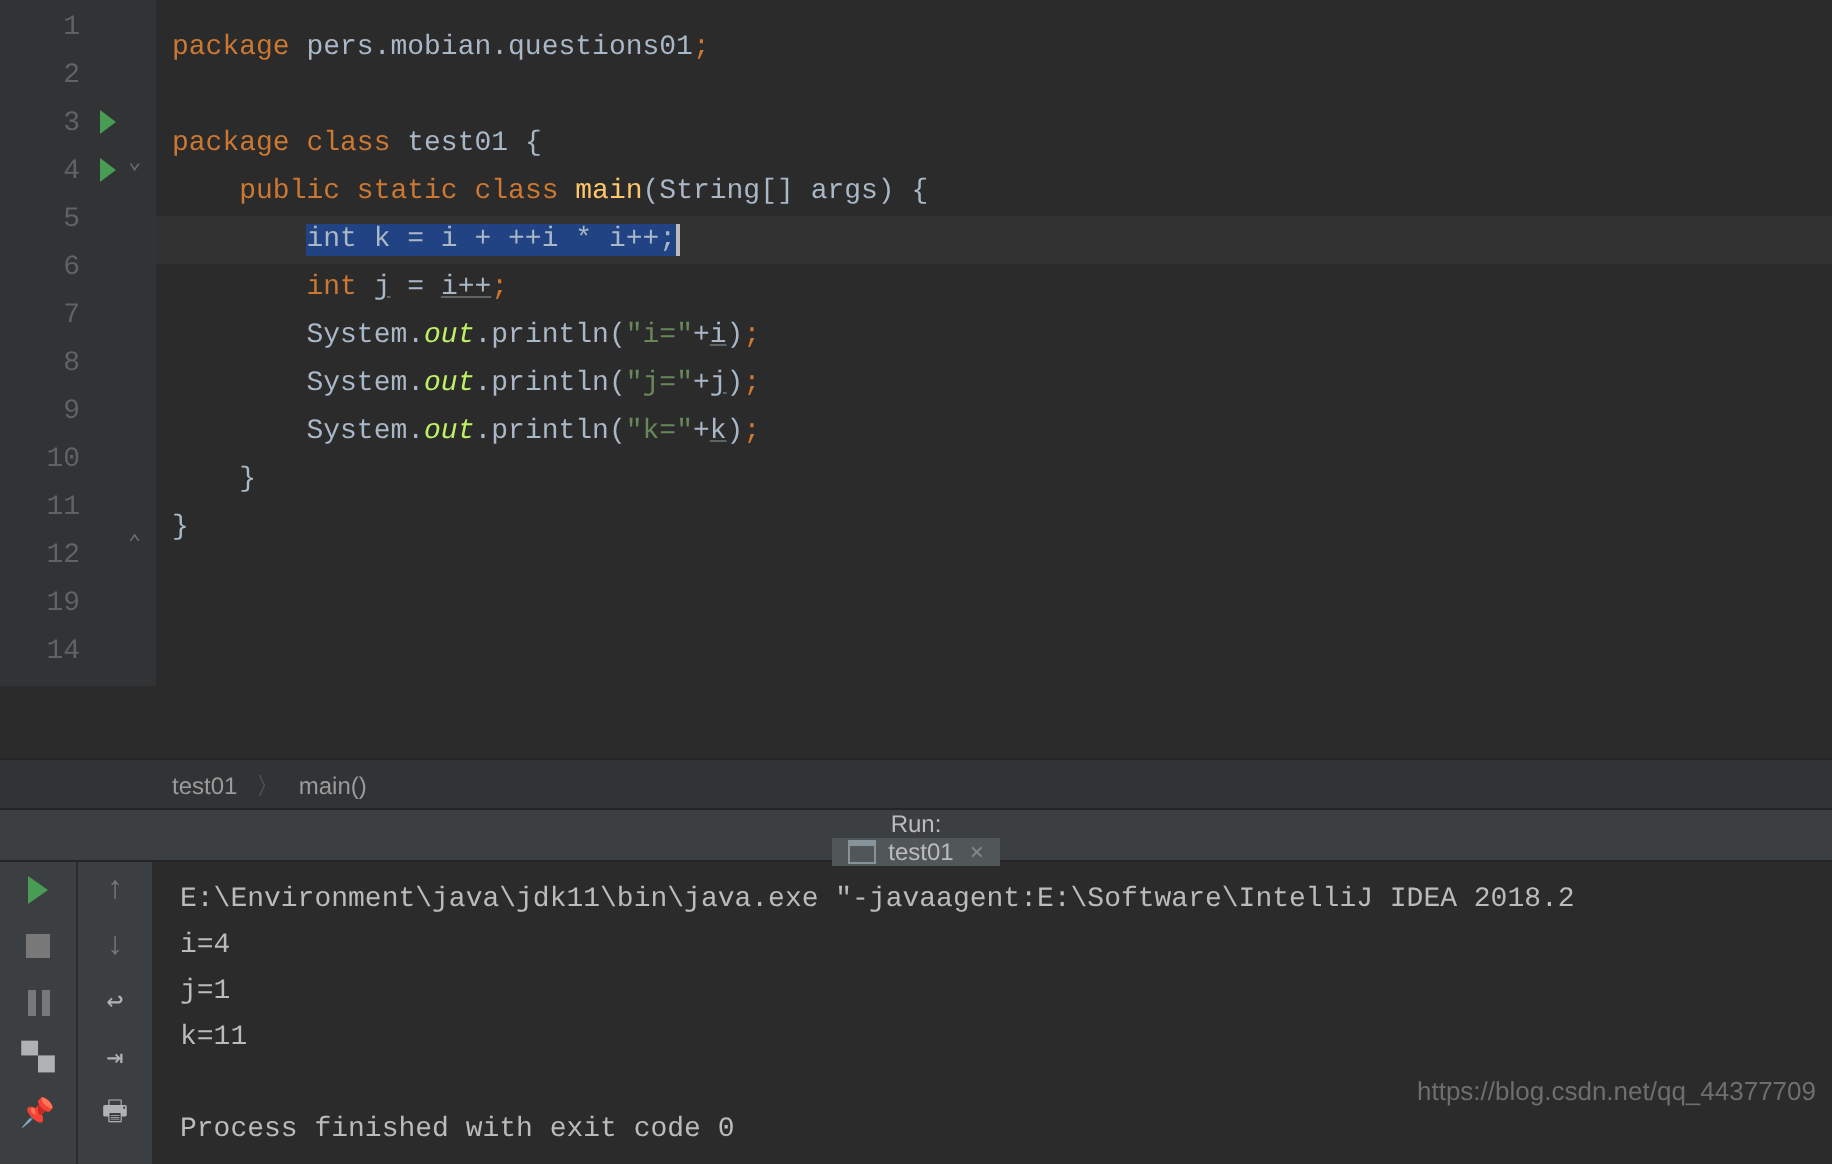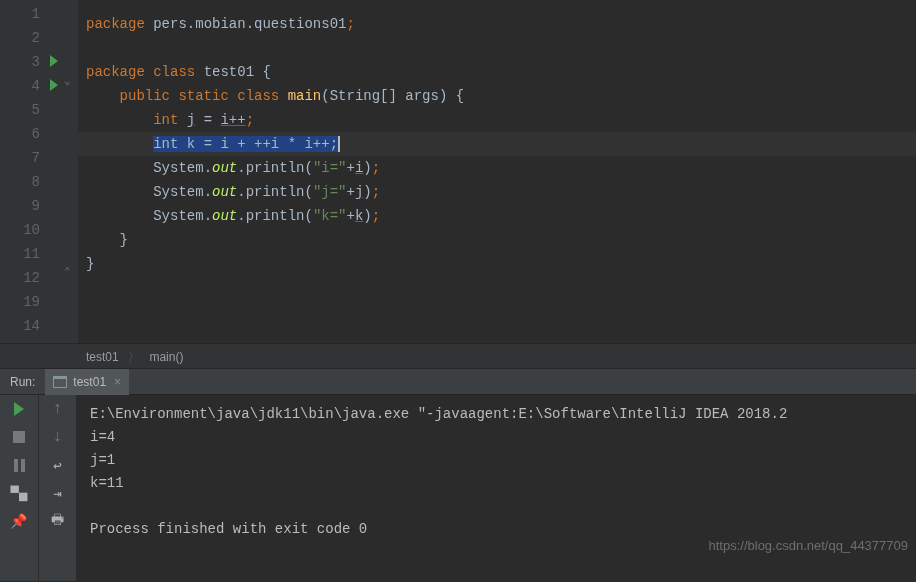--- a/index.html
+++ b/index.html
@@ -93,28 +93,30 @@
   .breadcrumbs {
     height: 26px;
     line-height: 26px;
     background: #313335;
     color: #9b9b9b;
     padding-left: 86px;
     border-top: 1px solid #252525;
     border-bottom: 1px solid #252525;
     font-size: 12px;
     font-family: "Segoe UI", sans-serif;
+    margin-top: 36px;
   }
   .breadcrumbs span.sep { margin: 0 6px; color: #606366; }
   .run-bar {
     display: flex;
     height: 26px;
     background: #3c3f41;
     border-bottom: 1px solid #252525;
     align-items: center;
+    flex-direction: column;
   }
   .run-label {
     color: #bbbbbb;
     font-family: "Segoe UI", sans-serif;
     font-size: 12px;
     padding: 0 10px;
   }
   .run-tab {
     display: flex;
     align-items: center;
@@ -211,22 +213,22 @@
   </div>
   <div class="fold-col">
     <span class="fold-glyph" style="top:74px">⌄</span>
     <span class="fold-glyph" style="top:265px">⌃</span>
   </div>
   <div class="code-col">
     <div class="code-line"><span class="kw">package </span><span class="ident">pers.mobian.questions01</span><span class="semi">;</span></div>
     <div class="code-line"></div>
     <div class="code-line"><span class="kw">package class </span><span class="ident">test01 </span><span class="ident">{</span></div>
     <div class="code-line">    <span class="kw">public static </span><span class="kw">class </span><span class="method">main</span><span class="ident">(</span><span class="ident">String</span><span class="ident">[] </span><span class="ident">args</span><span class="ident">) {</span></div>
+    <div class="code-line current-line">        <span class="sel">int k = i + ++i * i++;</span><span class="caret"></span></div>
     <div class="code-line">        <span class="kw">int </span><span class="ident under">j</span><span class="ident"> = </span><span class="ident under">i++</span><span class="semi">;</span></div>
-    <div class="code-line current-line">        <span class="sel">int k = i + ++i * i++;</span><span class="caret"></span></div>
     <div class="code-line">        <span class="ident">System.</span><span class="static-field">out</span><span class="ident">.println(</span><span class="str">"i="</span><span class="ident">+</span><span class="ident under">i</span><span class="ident">)</span><span class="semi">;</span></div>
     <div class="code-line">        <span class="ident">System.</span><span class="static-field">out</span><span class="ident">.println(</span><span class="str">"j="</span><span class="ident">+</span><span class="ident under">j</span><span class="ident">)</span><span class="semi">;</span></div>
     <div class="code-line">        <span class="ident">System.</span><span class="static-field">out</span><span class="ident">.println(</span><span class="str">"k="</span><span class="ident">+</span><span class="ident under">k</span><span class="ident">)</span><span class="semi">;</span></div>
     <div class="code-line">    <span class="ident">}</span></div>
     <div class="code-line"><span class="ident">}</span></div>
     <div class="code-line"></div>
   </div>
 </div>
 
 <div class="breadcrumbs">

